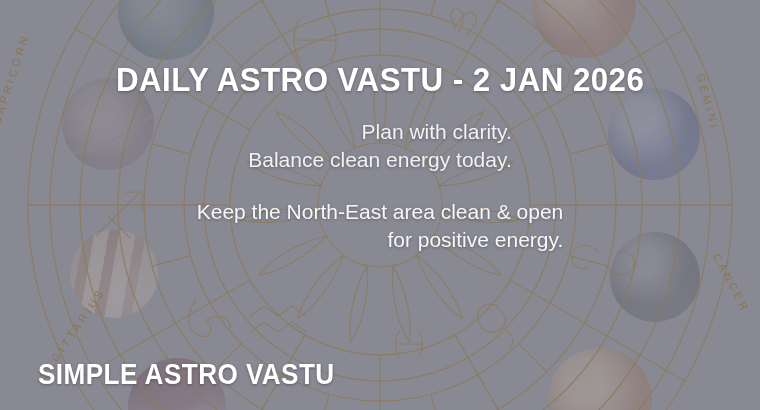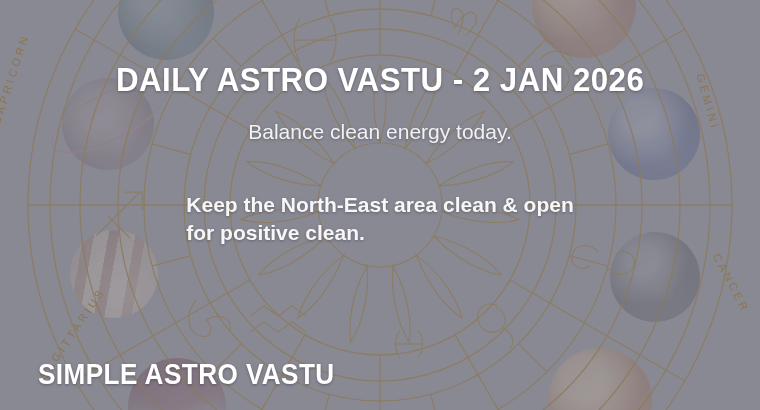--- a/index.html
+++ b/index.html
@@ -36,38 +36,38 @@
   
   .zlabel{
     position:absolute;color:#8c7444;
     font-family:"Liberation Sans",sans-serif;
     font-size:11px;letter-spacing:3.2px;white-space:nowrap;
     opacity:.92;
   }
 
   
   .content{position:absolute;inset:0;display:flex;flex-direction:column;
-     align-items:center;text-align:left;}
+     align-items:center;text-align:right;}
 
   .title{
     margin-top:62px;
     font-family:"Liberation Sans Narrow","Liberation Sans",sans-serif;
     font-weight:bold;font-size:34px;letter-spacing:.5px;
     color:#ffffff;line-height:1;
     transform:scaleX(.92);transform-origin:center;
     text-shadow:0 1px 3px rgba(40,40,50,.45);
   }
   .sub{
     margin-top:22px;
     font-size:21px;line-height:1.33;color:#f2f2f4;font-weight:400;
     text-shadow:0 1px 3px rgba(40,40,50,.40);
   }
   .tip{
-    margin-top:45px;
-    font-size:21px;line-height:1.33;color:#f7f7f8;font-weight:700;
+    margin-top:24px;
+    font-size:21px;line-height:1.33;color:#f7f7f8;font-weight:400;
     text-shadow:0 1px 3px rgba(40,40,50,.40);
   }
   .brand{
     position:absolute;left:0;right:0;top:358px;
     font-family:"Liberation Sans Narrow","Liberation Sans",sans-serif;
     font-weight:bold;font-size:29px;letter-spacing:.5px;color:#ffffff;
     transform:scaleX(.9);
     text-shadow:0 1px 3px rgba(40,40,50,.45);
   }
 </style>
@@ -245,23 +245,24 @@
     <div class="zlabel" style="left:700px;top:68px;transform:rotate(74deg);transform-origin:left center;">GEMINI</div>
 
     <div class="zlabel" style="left:716px;top:248px;transform:rotate(62deg);transform-origin:left center;">CANCER</div>
   </div>
 
   <div class="content">
 
     <div class="title">DAILY ASTRO VASTU - 2 JAN 2026</div>
 
     <div class="sub">
+      <div>Plan with clarity.</div>
       <div>Balance clean energy today.</div>
     </div>
 
     <div class="tip">
       <div>Keep the North-East area clean &amp; open</div>
-      <div>for positive clean.</div>
+      <div>for positive energy.</div>
     </div>
   </div>
 
   <div class="brand">SIMPLE ASTRO VASTU</div>
 </div>
 
 </body></html>

